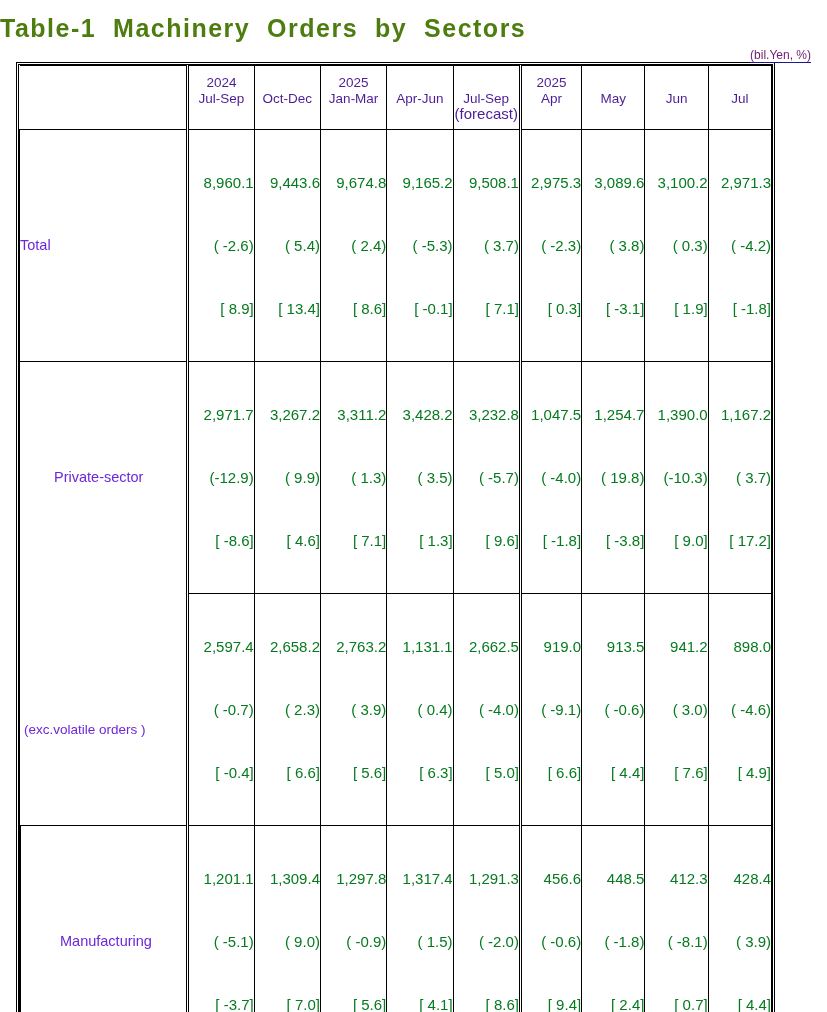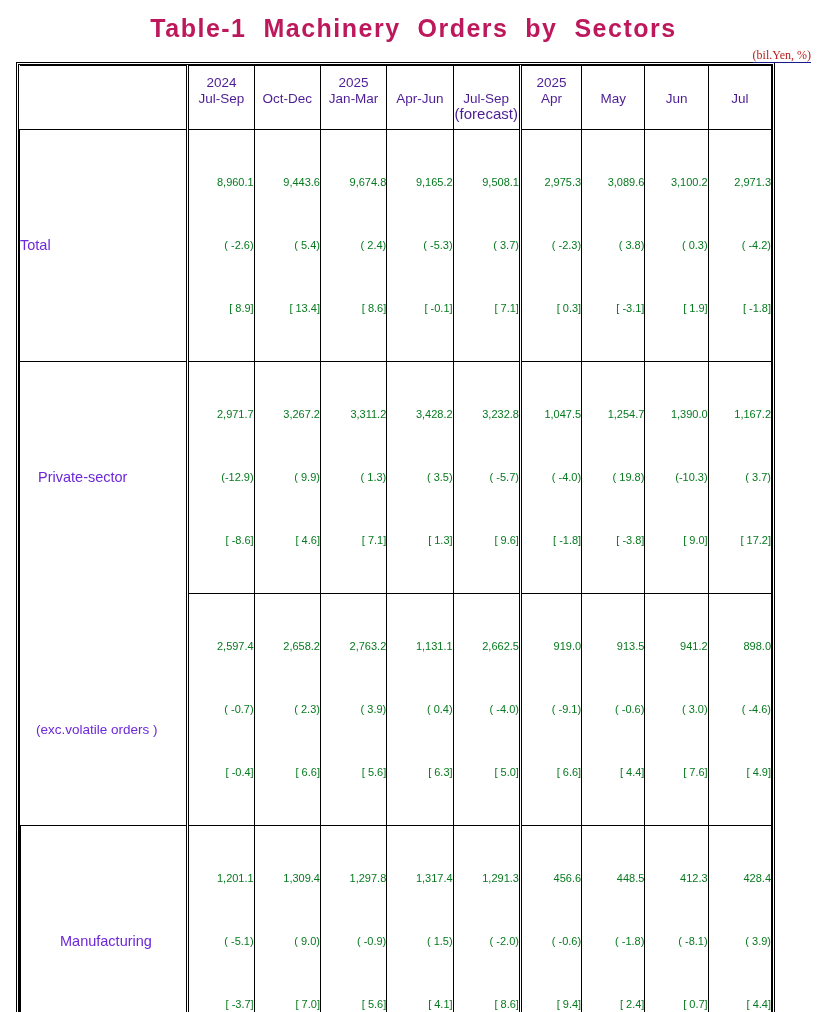--- a/index.html
+++ b/index.html
@@ -10,43 +10,41 @@
   body {
     width: 827px;
     height: 1012px;
     font-family: "Liberation Sans", sans-serif;
     position: relative;
     overflow: hidden;
   }
 
   
   #title {
-    text-align: center;
-    color: #be185d;
+    color: #4d7c0f;
     font-size: 25px;
     font-weight: bold;
     letter-spacing: 1.5px;
     padding-top: 14px;
     padding-bottom: 2px;
     white-space: pre;
   }
 
   
   #unit-wrap {
     text-align: right;
     padding-right: 16px;
     height: 17px;
   }
   #unit {
-    color: #b91c1c;
+    color: #701a75;
     font-size: 12px;
     border-bottom: 1px solid #1a1a8c;
     display: inline-block;
     line-height: 13px;
-    font-family: Liberation Serif, serif;
   }
 
   
   #table-wrap {
     margin: 0 16px 0 16px;
     border: 3px double #000;
     width: 759px;
     box-sizing: border-box;
   }
   table.main {
@@ -93,36 +91,36 @@
   .sub.blank { visibility: hidden; }
 
   
   td.label {
     color: #6d28d9;
     font-size: 14.5px;
     text-align: left;
     padding-left: 6px;
     border-left: none;
   }
-  td.label .l1 { padding-left: 16px; margin-top: 41px; }
-  td.label .l2 { padding-left: 18px; }
+  td.label .l1 { padding-left: 4px; margin-top: 41px; }
+  td.label .l2 { padding-left: 34px; }
   td.label .l3 { padding-left: 40px; }
   td.label .sm { font-size: 13.5px; }
   .lbl-line { display: block; line-height: 17px; }
 
   
   .nest1 { border-left: 1px solid #000; }
   .nest2 { border-left: 1px solid #000; }
 
   
   td.num {
     color: #067A1E;
     text-align: right;
     padding-right: 9px;
-    font-size: 11px;
+    font-size: 15px;
     line-height: 21px;
     white-space: pre;
   }
   td.num .v { display: block; }
   td.num .p { display: block; }
   td.num .b { display: block; }
 
   
   .r-tall { height: 72px; }
   .r-pair { height: 72px; }

